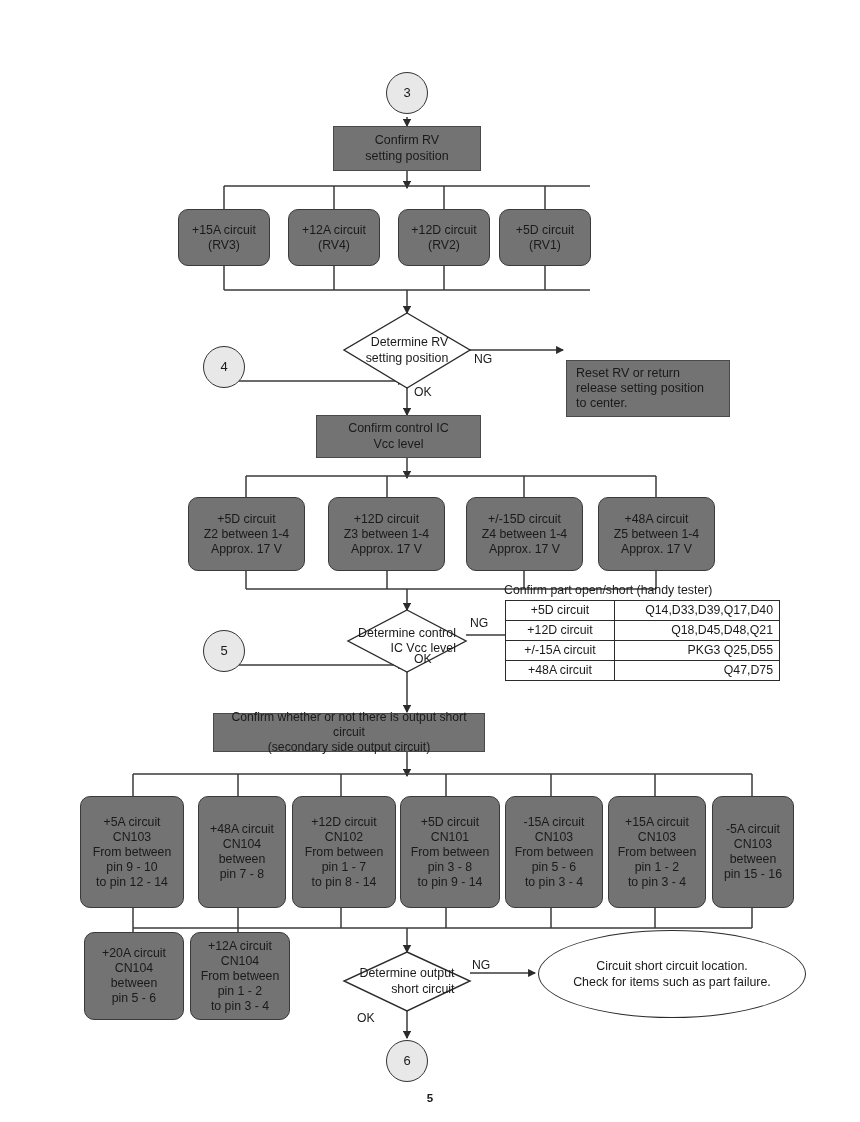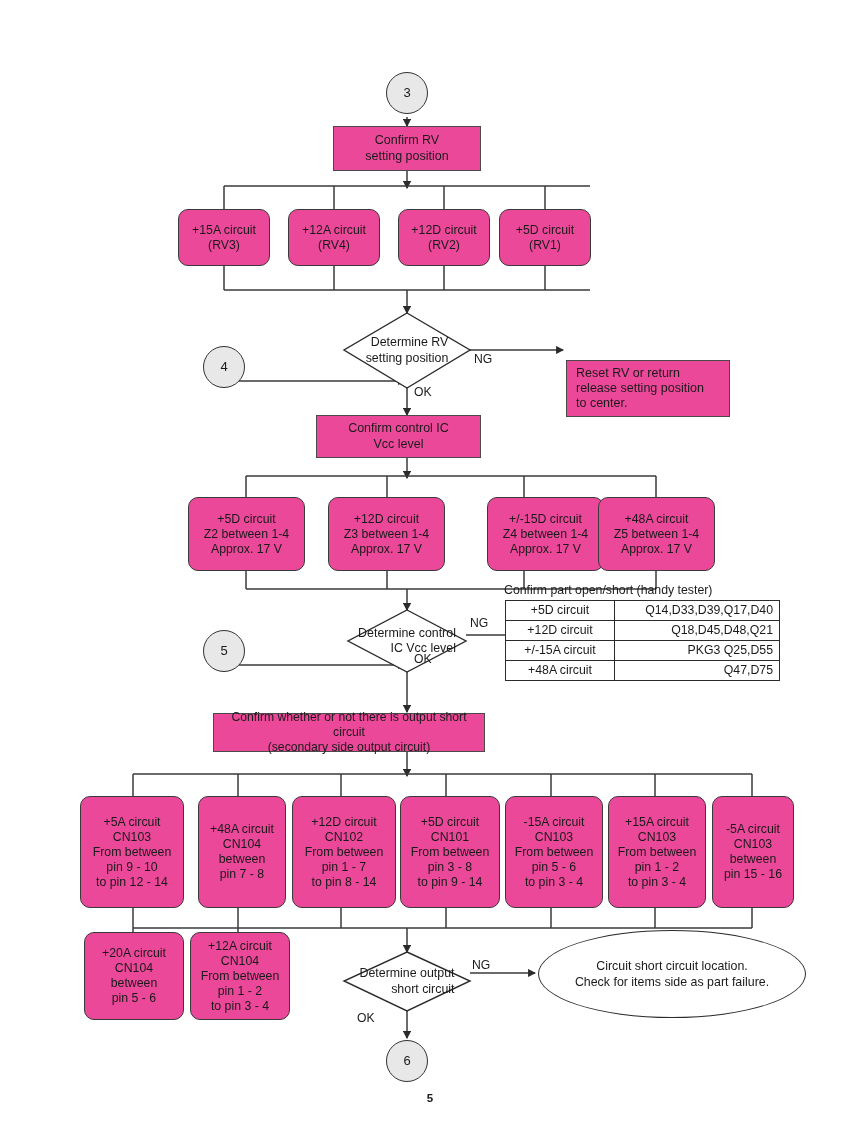--- a/index.html
+++ b/index.html
@@ -21,21 +21,21 @@
     width:860px; height:1122px;
     pointer-events:none;
   }
   .node{
     position:absolute;
     box-sizing:border-box;
     display:flex;
     align-items:center;
     justify-content:center;
     text-align:center;
-    background:#ec4899;
+    background:#737373;
     line-height:1.22;
   }
   .rect{
     border:1.4px solid #4a4a4a;
     font-size:12.5px;
   }
   .rrect{
     border:1.2px solid #3a3a3a;
     border-radius:10px;
     font-size:12.3px;
@@ -233,21 +233,21 @@
 (RV2)</div>
   <div class="node rrect ml" style="left:499px; top:209px; width:92px; height:57px;">+5D circuit
 (RV1)</div>
 
   <div class="node rrect ml" style="left:188px; top:497px; width:117px; height:74px;">+5D circuit
 Z2 between 1-4
 Approx. 17 V</div>
   <div class="node rrect ml" style="left:328px; top:497px; width:117px; height:74px;">+12D circuit
 Z3 between 1-4
 Approx. 17 V</div>
-  <div class="node rrect ml" style="left:466px; top:497px; width:117px; height:74px;margin-left:21px;">+/-15D circuit
+  <div class="node rrect ml" style="left:466px; top:497px; width:117px; height:74px;">+/-15D circuit
 Z4 between 1-4
 Approx. 17 V</div>
   <div class="node rrect ml" style="left:598px; top:497px; width:117px; height:74px;">+48A circuit
 Z5 between 1-4
 Approx. 17 V</div>
 
   <div class="diamond-wrap" style="left:344px; top:313px; width:126px; height:75px;">
     <div class="diamond-label ml">Determine RV
 setting position</div>
   </div>
@@ -331,17 +331,17 @@
 CN104
 between
 pin 5 - 6</div>
   <div class="node rrect ml" style="left:190px; top:932px; width:100px; height:88px;">+12A circuit
 CN104
 From between
 pin 1 - 2
 to pin 3 - 4</div>
 
   <div class="ellipse ml" style="left:538px; top:930px; width:268px; height:88px;">Circuit short circuit location.
-Check for items side as part failure.</div>
+Check for items such as part failure.</div>
 
   <div class="pagenum" style="left:0; top:1092px;">5</div>
 
 </div>
 
 </body></html>

